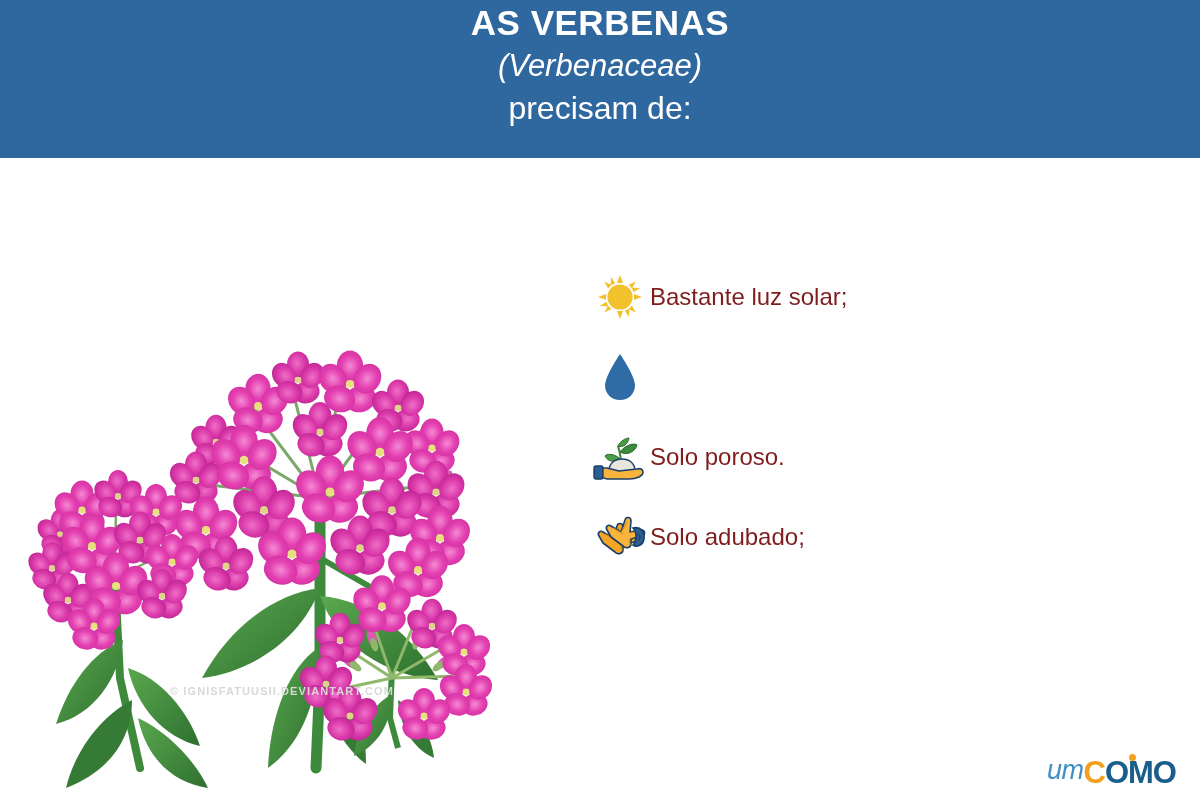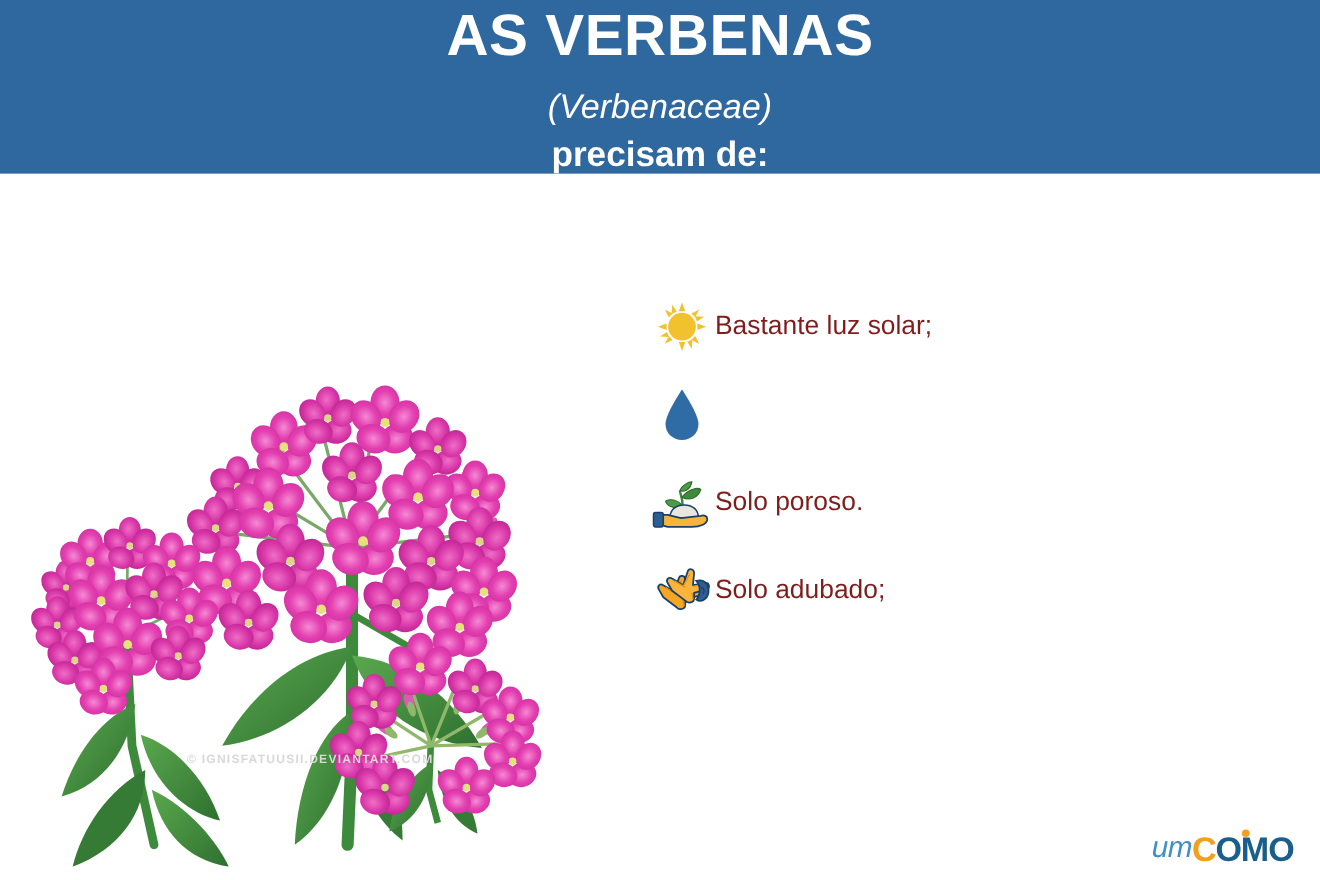--- a/index.html
+++ b/index.html
@@ -11,29 +11,29 @@
   #page { position:relative; width:1200px; height:800px; background:#fff; }
 
   
   .header {
     position:absolute; left:0; top:0; width:1200px; height:158px;
     background:#2f679f; color:#ffffff;
     display:flex; flex-direction:column; align-items:center;
     justify-content:flex-start; padding-top:4px;
   }
   .title {
-    font-size:53px; font-weight:bold; letter-spacing:0.5px;
+    font-size:35px; font-weight:bold; letter-spacing:0.5px;
     line-height:1.08; text-align:right; white-space:nowrap;
   }
   .subtitle {
     font-size:31px; font-style:italic; font-weight:400;
-    line-height:1.3; text-align:center; margin-top:16px;
+    line-height:1.3; text-align:center; margin-top:4px;
   }
   .needs {
-    font-size:32px; font-weight:700; line-height:1.25;
+    font-size:32px; font-weight:400; line-height:1.25;
     text-align:center; margin-top:2px;
   }
 
   
   .body-area {
     position:absolute; left:0; top:158px; width:1200px; height:642px;
     background:#ffffff;
   }
 
   

